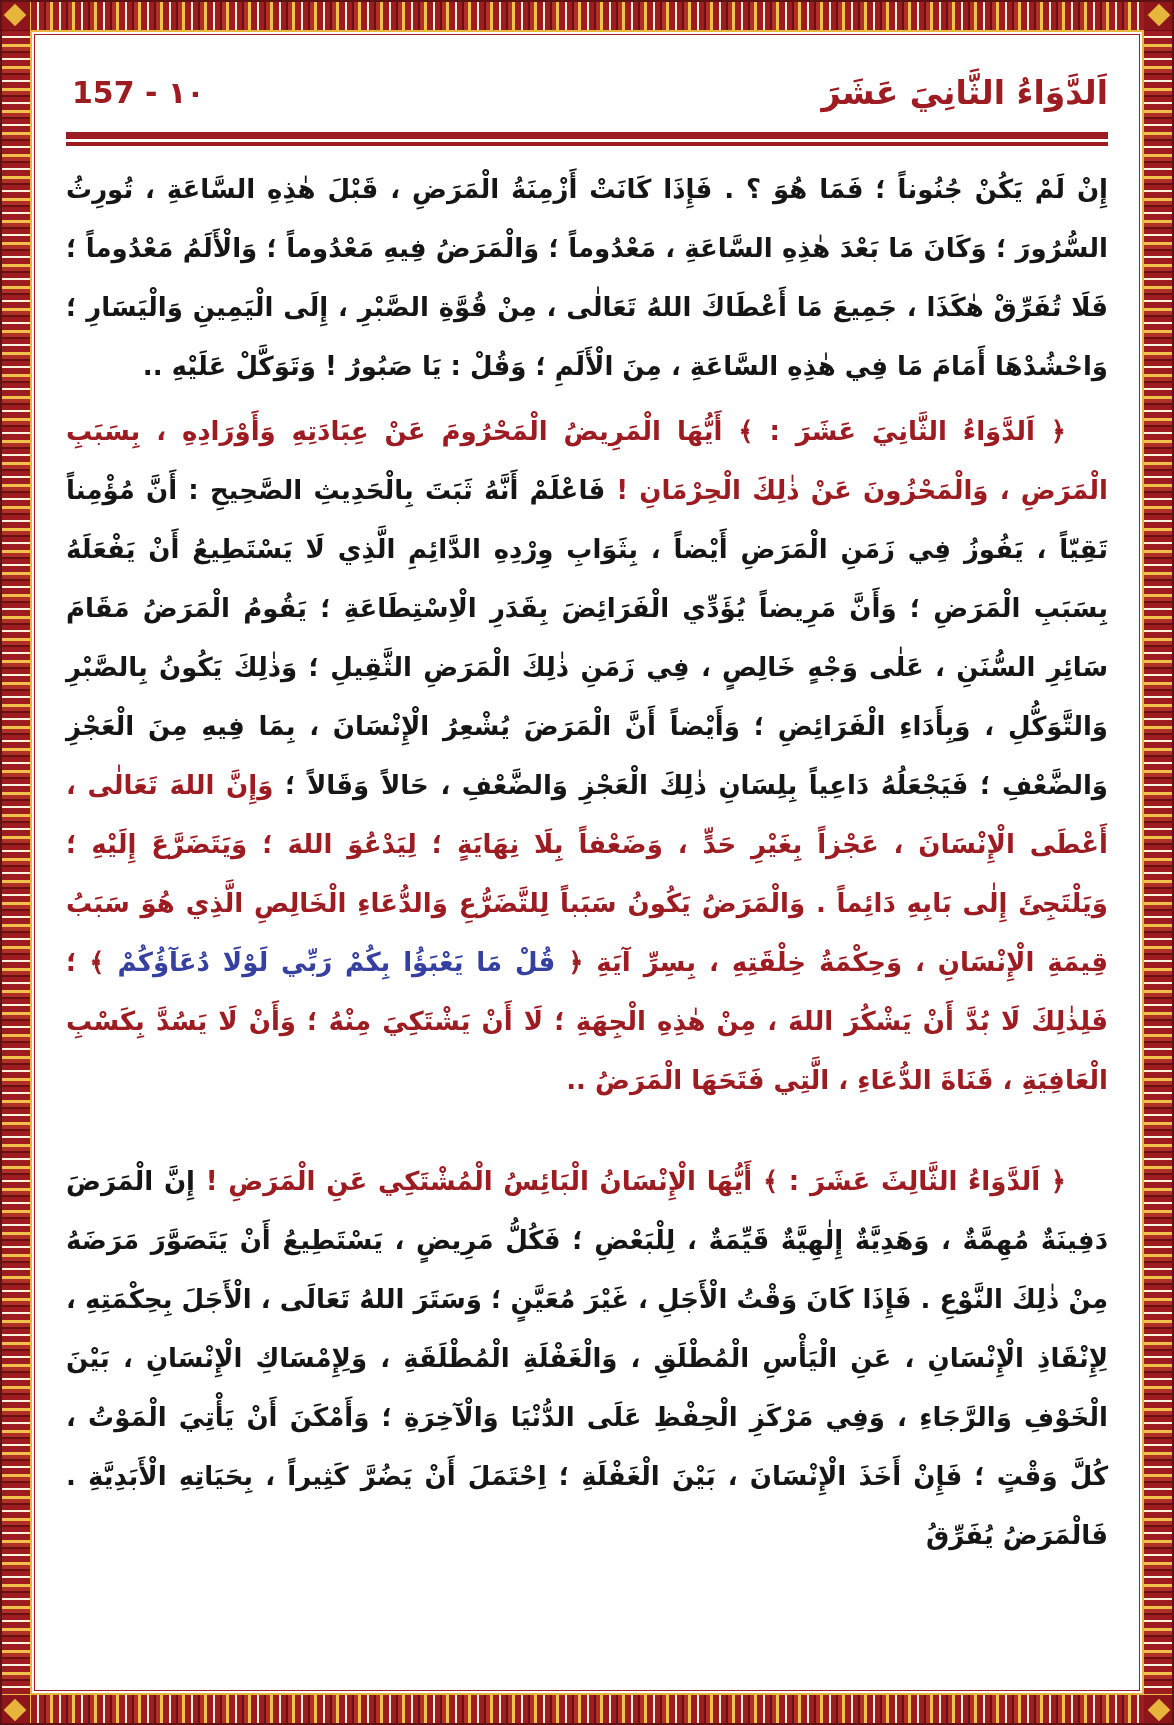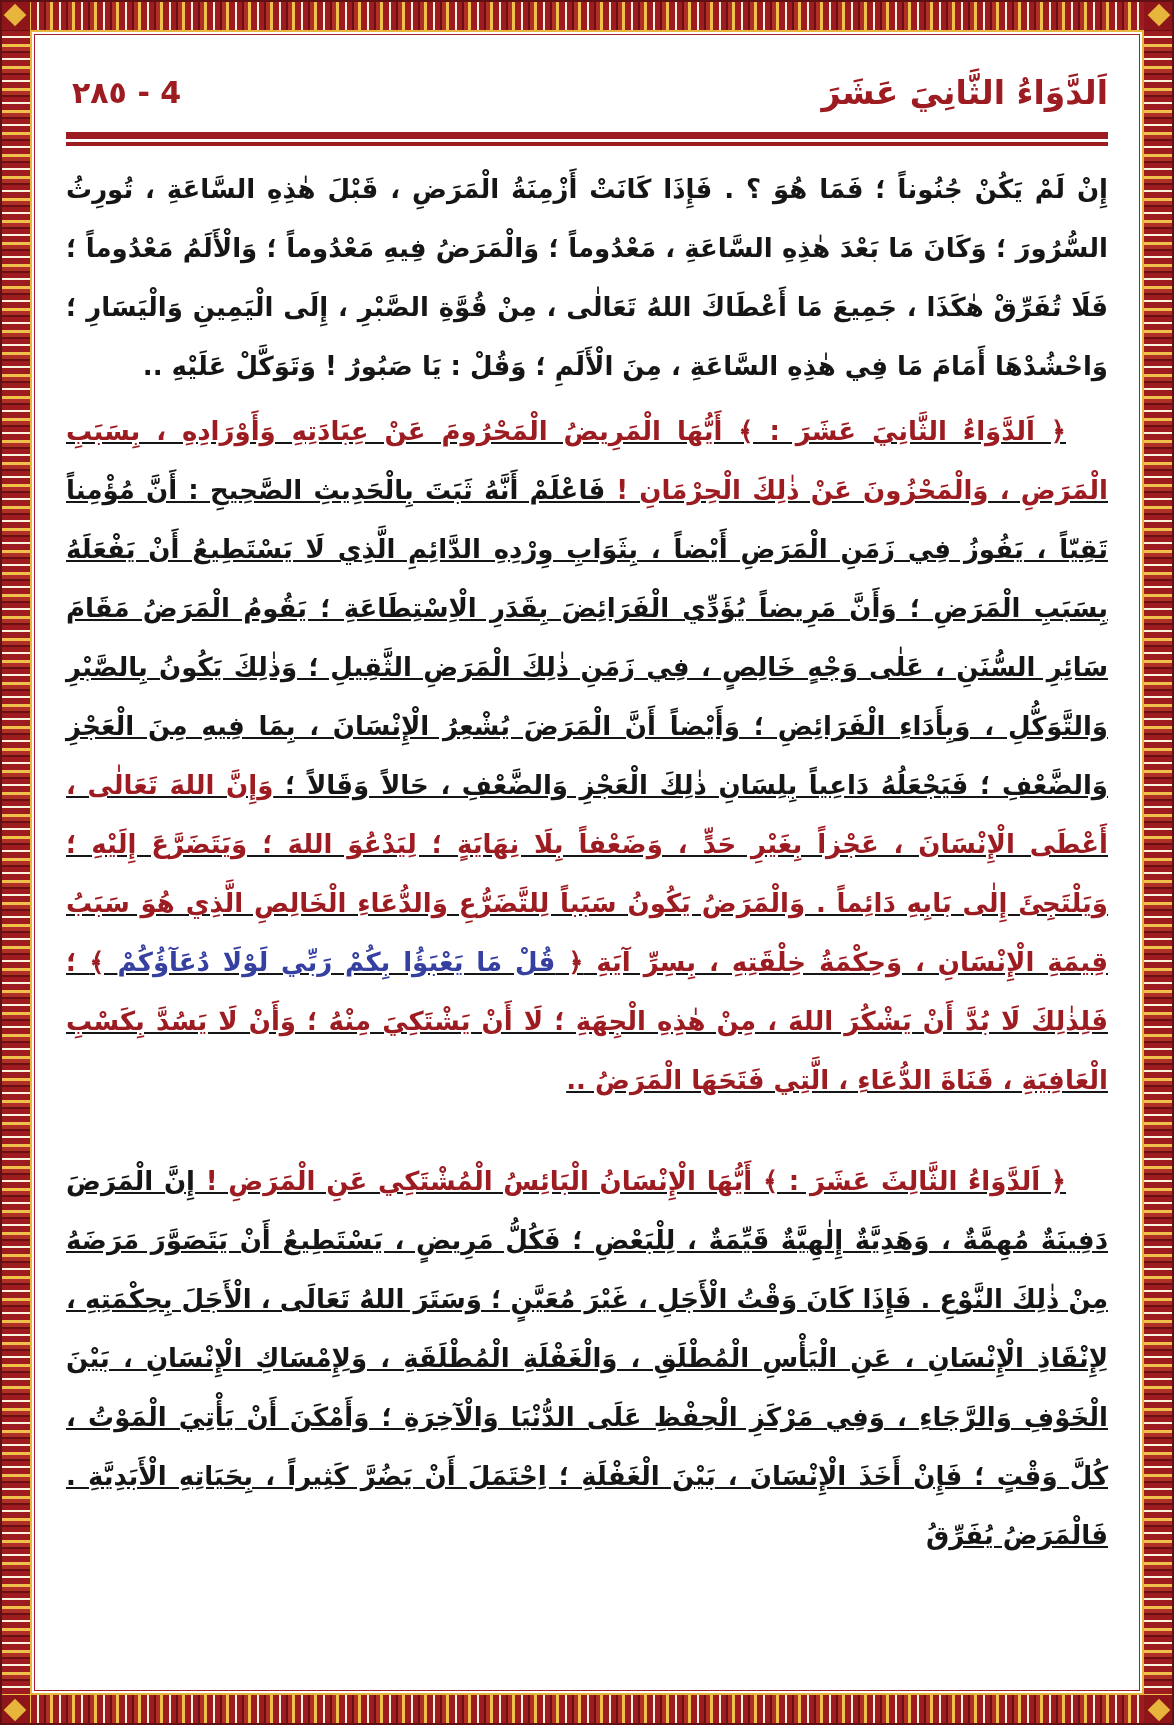--- a/index.html
+++ b/index.html
@@ -49,21 +49,21 @@
     position:absolute;left:6px;top:0;color:var(--red);font-weight:bold;
     font-size:30px;line-height:66px;direction:rtl;
   }
   .rule-thick{height:7px;background:var(--red);margin-top:6px;}
   .rule-thin{height:4px;background:var(--red);margin-top:3px;}
   .body-text{
     margin-top:14px;font-size:26px;font-weight:bold;color:var(--ink);
     line-height:59px;text-align:justify;
   }
   .para{margin:0;}
-  .para.indent{text-indent:42px;text-decoration:underline;}
+  .para.indent{text-indent:42px;}
   .para.gap-small{margin-top:6px;}
   .para.gap-large{margin-top:42px;}
   .run-black{color:var(--ink);margin-top:42px;}
   .run-red{color:var(--red);}
   .run-blue{color:var(--blue);}
   .run-ornament{color:var(--red);}
 </style>
 </head>
 <body>
 
@@ -74,21 +74,21 @@
 <div class="corner tl"></div>
 <div class="corner tr"></div>
 <div class="corner bl"></div>
 <div class="corner br"></div>
 <div class="frame-line frame-outer"></div>
 <div class="frame-line frame-gold"></div>
 <div class="frame-line frame-red"></div>
 
 <div class="page-content">
   <div class="header">
-    <div class="page-number">4 - ٢٨٥</div>
+    <div class="page-number">١٠ - 157</div>
     <h1 class="page-title">اَلدَّوَاءُ الثَّانِيَ عَشَرَ</h1>
   </div>
   <div class="rule-thick"></div>
   <div class="rule-thin"></div>
   <div class="body-text">
       <p class="para"><span class="run-black">إِنْ لَمْ يَكُنْ جُنُوناً ؛ فَمَا هُوَ ؟ . فَإِذَا كَانَتْ أَزْمِنَةُ الْمَرَضِ ، قَبْلَ هٰذِهِ السَّاعَةِ ، تُورِثُ السُّرُورَ ؛ وَكَانَ مَا بَعْدَ هٰذِهِ السَّاعَةِ ، مَعْدُوماً ؛ وَالْمَرَضُ فِيهِ مَعْدُوماً ؛ وَالْأَلَمُ مَعْدُوماً ؛ فَلَا تُفَرِّقْ هٰكَذَا ، جَمِيعَ مَا أَعْطَاكَ اللهُ تَعَالٰى ، مِنْ قُوَّةِ الصَّبْرِ ، إِلَى الْيَمِينِ وَالْيَسَارِ ؛ وَاحْشُدْهَا أَمَامَ مَا فِي هٰذِهِ السَّاعَةِ ، مِنَ الْأَلَمِ ؛ وَقُلْ : يَا صَبُورُ ! وَتَوَكَّلْ عَلَيْهِ ..</span></p>
       <p class="para indent gap-small"><span class="run-red">﴿ اَلدَّوَاءُ الثَّانِيَ عَشَرَ : ﴾ أَيُّهَا الْمَرِيضُ الْمَحْرُومَ عَنْ عِبَادَتِهِ وَأَوْرَادِهِ ، بِسَبَبِ الْمَرَضِ ، وَالْمَحْزُونَ عَنْ ذٰلِكَ الْحِرْمَانِ ! </span><span class="run-black">فَاعْلَمْ أَنَّهُ ثَبَتَ بِالْحَدِيثِ الصَّحِيحِ : أَنَّ مُؤْمِناً تَقِيّاً ، يَفُوزُ فِي زَمَنِ الْمَرَضِ أَيْضاً ، بِثَوَابِ وِرْدِهِ الدَّائِمِ الَّذِي لَا يَسْتَطِيعُ أَنْ يَفْعَلَهُ بِسَبَبِ الْمَرَضِ ؛ وَأَنَّ مَرِيضاً يُؤَدِّي الْفَرَائِضَ بِقَدَرِ الْاِسْتِطَاعَةِ ؛ يَقُومُ الْمَرَضُ مَقَامَ سَائِرِ السُّنَنِ ، عَلٰى وَجْهٍ خَالِصٍ ، فِي زَمَنِ ذٰلِكَ الْمَرَضِ الثَّقِيلِ ؛ وَذٰلِكَ يَكُونُ بِالصَّبْرِ وَالتَّوَكُّلِ ، وَبِأَدَاءِ الْفَرَائِضِ ؛ وَأَيْضاً أَنَّ الْمَرَضَ يُشْعِرُ الْإِنْسَانَ ، بِمَا فِيهِ مِنَ الْعَجْزِ وَالضَّعْفِ ؛ فَيَجْعَلُهُ دَاعِياً بِلِسَانِ ذٰلِكَ الْعَجْزِ وَالضَّعْفِ ، حَالاً وَقَالاً ؛ </span><span class="run-red">وَإِنَّ اللهَ تَعَالٰى ، أَعْطَى الْإِنْسَانَ ، عَجْزاً بِغَيْرِ حَدٍّ ، وَضَعْفاً بِلَا نِهَايَةٍ ؛ لِيَدْعُوَ اللهَ ؛ وَيَتَضَرَّعَ إِلَيْهِ ؛ وَيَلْتَجِئَ إِلٰى بَابِهِ دَائِماً . وَالْمَرَضُ يَكُونُ سَبَباً لِلتَّضَرُّعِ وَالدُّعَاءِ الْخَالِصِ الَّذِي هُوَ سَبَبُ قِيمَةِ الْإِنْسَانِ ، وَحِكْمَةُ خِلْقَتِهِ ، بِسِرِّ آيَةِ </span><span class="run-ornament">﴿ </span><span class="run-blue">قُلْ مَا يَعْبَؤُا بِكُمْ رَبِّي لَوْلَا دُعَآؤُكُمْ</span><span class="run-ornament"> ﴾</span><span class="run-red"> ؛ فَلِذٰلِكَ لَا بُدَّ أَنْ يَشْكُرَ اللهَ ، مِنْ هٰذِهِ الْجِهَةِ ؛ لَا أَنْ يَشْتَكِيَ مِنْهُ ؛ وَأَنْ لَا يَسُدَّ بِكَسْبِ الْعَافِيَةِ ، قَنَاةَ الدُّعَاءِ ، الَّتِي فَتَحَهَا الْمَرَضُ ..</span></p>
       <p class="para indent gap-large"><span class="run-red">﴿ اَلدَّوَاءُ الثَّالِثَ عَشَرَ : ﴾ أَيُّهَا الْإِنْسَانُ الْبَائِسُ الْمُشْتَكِي عَنِ الْمَرَضِ ! </span><span class="run-black">إِنَّ الْمَرَضَ دَفِينَةٌ مُهِمَّةٌ ، وَهَدِيَّةٌ إِلٰهِيَّةٌ قَيِّمَةٌ ، لِلْبَعْضِ ؛ فَكُلُّ مَرِيضٍ ، يَسْتَطِيعُ أَنْ يَتَصَوَّرَ مَرَضَهُ مِنْ ذٰلِكَ النَّوْعِ . فَإِذَا كَانَ وَقْتُ الْأَجَلِ ، غَيْرَ مُعَيَّنٍ ؛ وَسَتَرَ اللهُ تَعَالَى ، الْأَجَلَ بِحِكْمَتِهِ ، لِإِنْقَاذِ الْإِنْسَانِ ، عَنِ الْيَأْسِ الْمُطْلَقِ ، وَالْغَفْلَةِ الْمُطْلَقَةِ ، وَلِإِمْسَاكِ الْإِنْسَانِ ، بَيْنَ الْخَوْفِ وَالرَّجَاءِ ، وَفِي مَرْكَزِ الْحِفْظِ عَلَى الدُّنْيَا وَالْآخِرَةِ ؛ وَأَمْكَنَ أَنْ يَأْتِيَ الْمَوْتُ ، كُلَّ وَقْتٍ ؛ فَإِنْ أَخَذَ الْإِنْسَانَ ، بَيْنَ الْغَفْلَةِ ؛ اِحْتَمَلَ أَنْ يَضُرَّ كَثِيراً ، بِحَيَاتِهِ الْأَبَدِيَّةِ . فَالْمَرَضُ يُفَرِّقُ</span></p>
     </div>
 </div>

